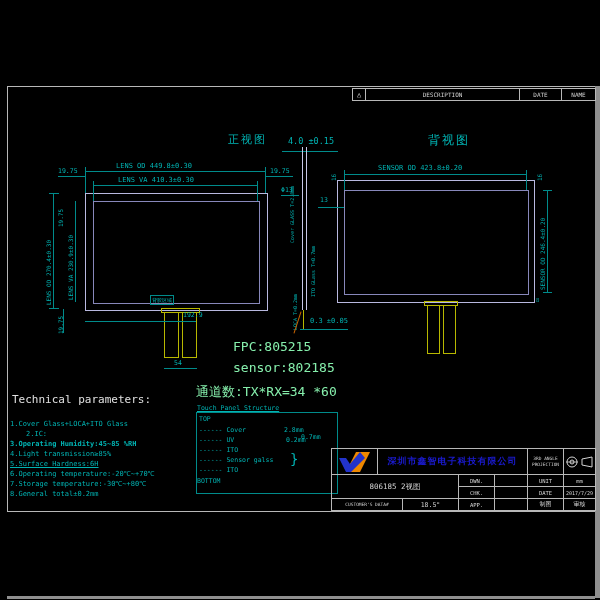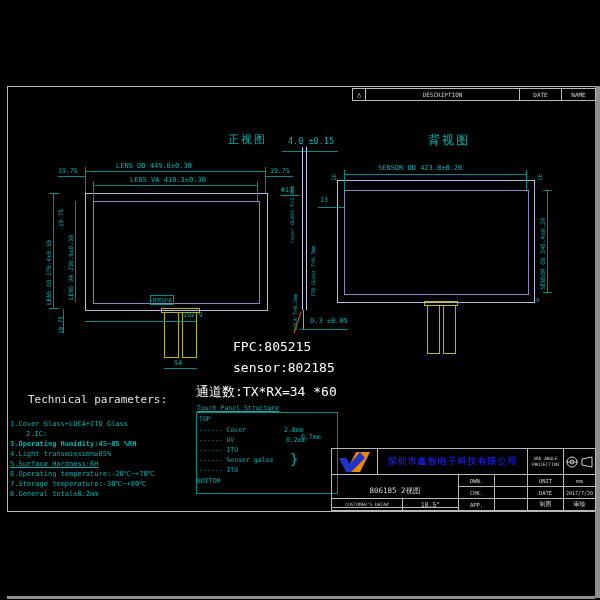--- a/index.html
+++ b/index.html
@@ -1,20 +1,20 @@
 <!DOCTYPE html>
 <html><head>
 <meta charset="utf-8">
 <style>
   html,body{margin:0;padding:0;background:#000;width:600px;height:600px;overflow:hidden;
     font-family:"DejaVu Sans Mono","Liberation Mono",monospace;}
   .abs{position:absolute;}
   .t{position:absolute;color:#00b3b3;font-size:7px;line-height:8px;white-space:nowrap;}
-  .w{position:absolute;color:#d4d4d4;font-size:7px;line-height:8px;white-space:nowrap;margin-left:16px;}
-  .r{position:absolute;color:#ffffff;font-size:13px;line-height:15px;white-space:nowrap;}
+  .w{position:absolute;color:#d4d4d4;font-size:7px;line-height:8px;white-space:nowrap;}
+  .r{position:absolute;color:#86efac;font-size:13px;line-height:15px;white-space:nowrap;}
   .ln{position:absolute;background:#008b8b;}
   .wln{position:absolute;background:#c0c0c0;}
   .yln{position:absolute;background:#b8b800;}
   .rect{position:absolute;border:1px solid #b9b9e0;background:transparent;}
   .yrect{position:absolute;border:1px solid #b8b800;background:transparent;}
   .cell{position:absolute;border:1px solid #b8b8b8;display:flex;align-items:center;justify-content:center;
     color:#d4d4d4;white-space:nowrap;box-sizing:border-box;}
   .rot{transform:rotate(-90deg);transform-origin:0 0;}
   .struct-row{position:absolute;color:#00b3b3;font-size:6.5px;line-height:7px;white-space:nowrap;text-align:right;}
 </style>
@@ -41,21 +41,21 @@
 <div class="t" style="left:228px;top:136px;font-size:11px;letter-spacing:2px;">正视图</div>
 
 <div class="rect" style="left:85px;top:193px;width:181px;height:116px;"></div>
 <div class="rect" style="left:93px;top:201px;width:165px;height:101px;border-color:#8888bb;"></div>
 
 <div class="t" style="left:116px;top:162px;">LENS OD 449.8±0.30</div>
 <div class="ln" style="left:85px;top:171px;width:181px;height:1px;"></div>
 <div class="ln" style="left:85px;top:167px;width:1px;height:26px;"></div>
 <div class="ln" style="left:265px;top:167px;width:1px;height:26px;"></div>
 
-<div class="t" style="left:116px;top:176px;padding-left:14px;">LENS VA 410.3±0.30</div>
+<div class="t" style="left:104px;top:176px;padding-left:14px;">LENS VA 410.3±0.30</div>
 <div class="ln" style="left:93px;top:185px;width:165px;height:1px;"></div>
 <div class="ln" style="left:93px;top:181px;width:1px;height:20px;"></div>
 <div class="ln" style="left:257px;top:181px;width:1px;height:20px;"></div>
 
 <div class="t" style="left:58px;top:167px;font-size:6.5px;">19.75</div>
 <div class="ln" style="left:58px;top:176px;width:27px;height:1px;"></div>
 <div class="t" style="left:270px;top:167px;font-size:6.5px;">19.75</div>
 <div class="ln" style="left:266px;top:176px;width:27px;height:1px;"></div>
 <div class="t" style="left:281px;top:186px;font-size:6.5px;">Φ13</div>
 <div class="ln" style="left:281px;top:195px;width:18px;height:1px;"></div>
@@ -166,21 +166,21 @@
 </div>
 <div class="cell" style="left:563px;top:448px;width:33px;height:27px;">
   <svg width="28" height="14" viewBox="0 0 28 14">
     <circle cx="6" cy="7" r="5" fill="none" stroke="#d4d4d4" stroke-width="1"></circle>
     <circle cx="6" cy="7" r="2" fill="none" stroke="#d4d4d4" stroke-width="1"></circle>
     <line x1="0" y1="7" x2="12" y2="7" stroke="#d4d4d4" stroke-width="0.8"></line>
     <polygon points="16,4 26,2 26,12 16,10" fill="none" stroke="#d4d4d4" stroke-width="1"></polygon>
   </svg>
 </div>
 
-<div class="cell" style="left:331px;top:474px;width:128px;height:34px;">
+<div class="cell" style="left:331px;top:474px;width:128px;height:25px;">
   <span style="font-size:7.5px;">806185 2视图</span>
 </div>
 <div class="cell" style="left:458px;top:474px;width:37px;height:13px;font-size:5.5px;">
   <span>DWN.</span>
 </div>
 <div class="cell" style="left:494px;top:474px;width:34px;height:13px;"></div>
 <div class="cell" style="left:527px;top:474px;width:37px;height:13px;font-size:5.5px;">
   <span>UNIT</span>
 </div>
 <div class="cell" style="left:563px;top:474px;width:33px;height:13px;font-size:5.5px;">

